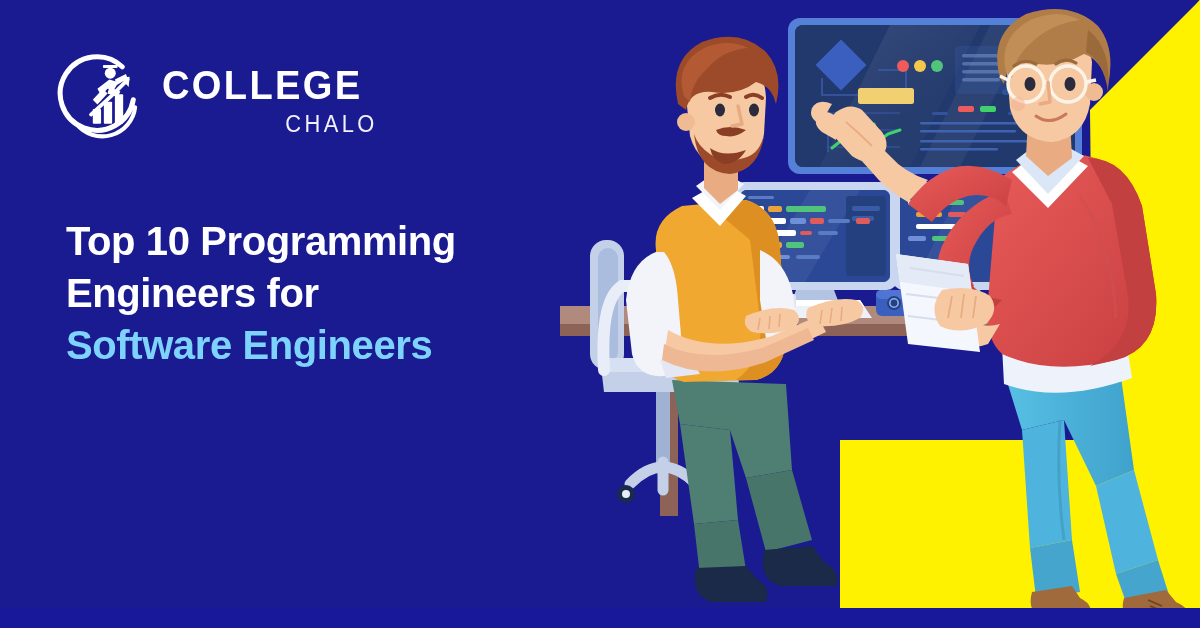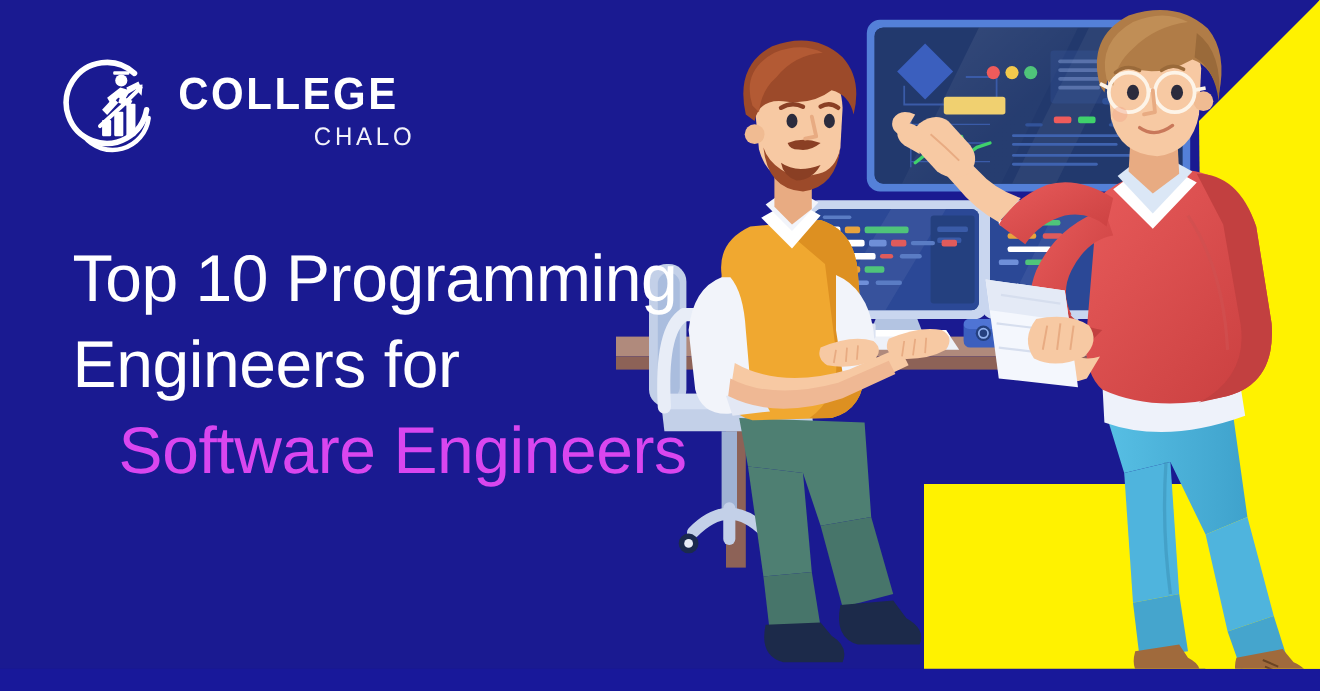--- a/index.html
+++ b/index.html
@@ -31,24 +31,24 @@
   }
   .logo-chalo {
     font-size:23px; font-weight:400; color:#f2f2fa;
     letter-spacing:3.6px; text-align:right; margin-top:7px;
     transform:scaleX(0.95); transform-origin:right center;
   }
   
   .headline {
     position:absolute; left:66px; top:215px; z-index:40;
     width:600px;
-    font-size:60px; font-weight:400; line-height:1.30;
+    font-size:40px; font-weight:700; line-height:1.30;
     letter-spacing:-0.4px; color:#ffffff;
   }
-  .headline .accent { color:#d946ef; display:block;text-align:center; }
+  .headline .accent { color:#7dd3fc; display:block; }
   .headline .l1, .headline .l2 { display:block; }
   
   .illustration {
     position:absolute; left:560px; top:0; width:640px; height:628px; z-index:20;
   }
 </style>
 </head>
 <body>
 
 <div id="banner">

